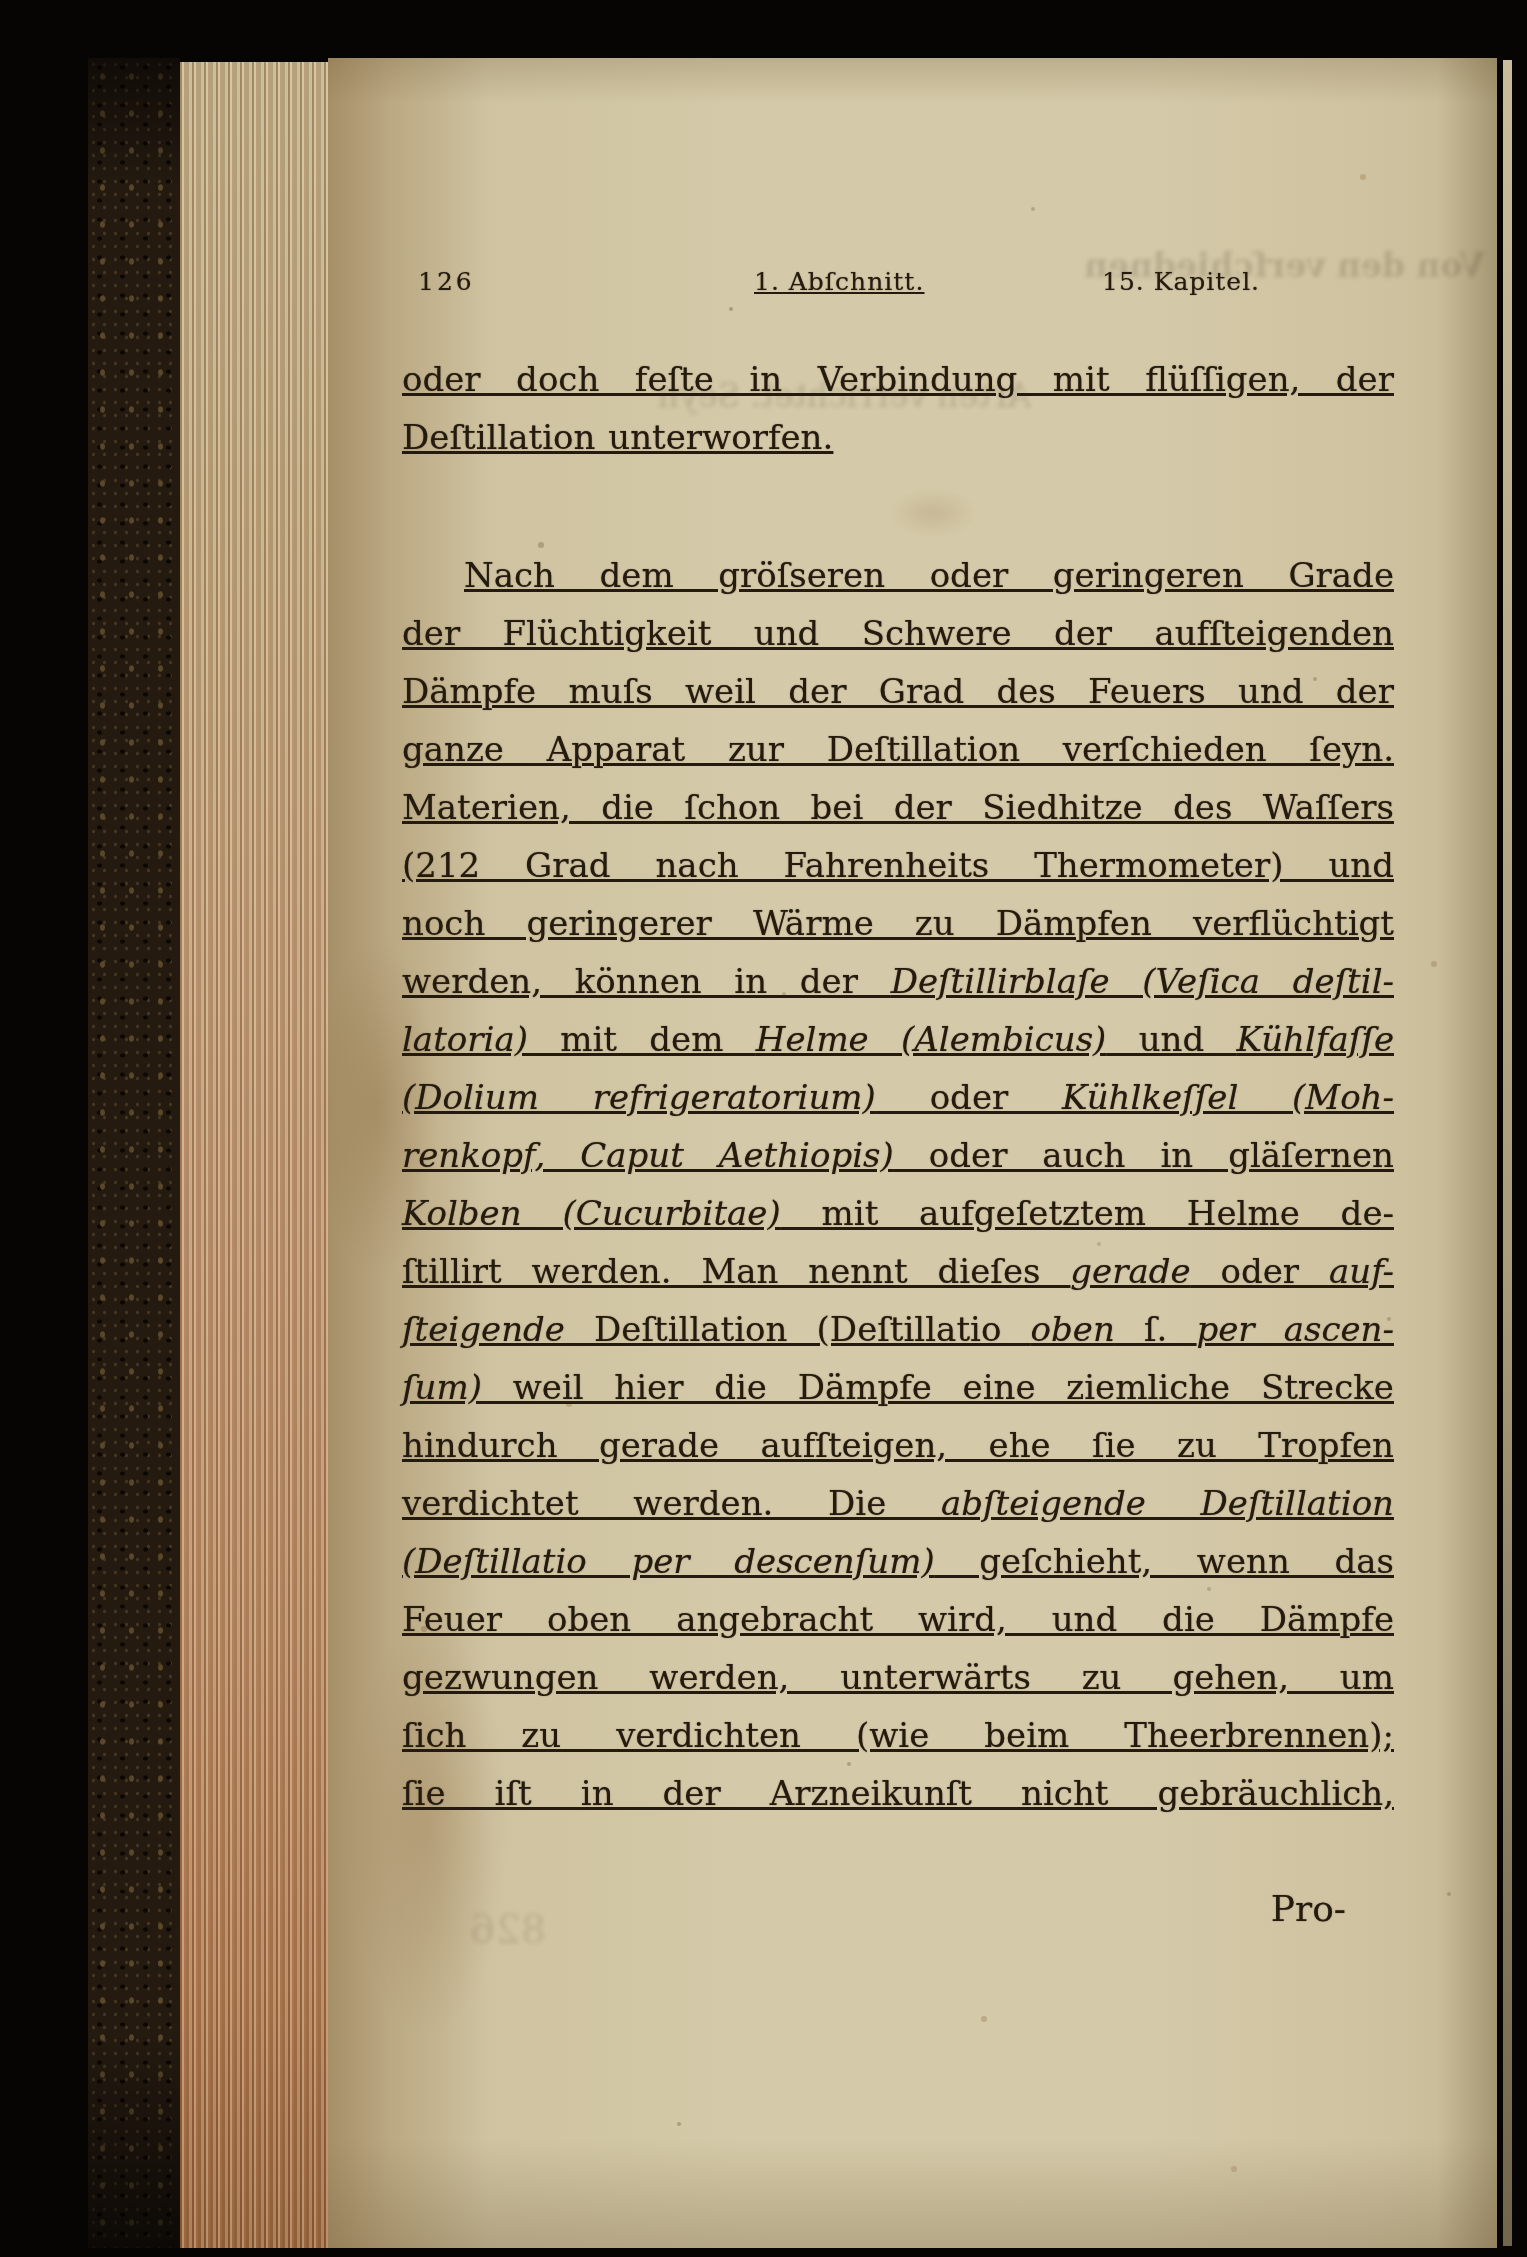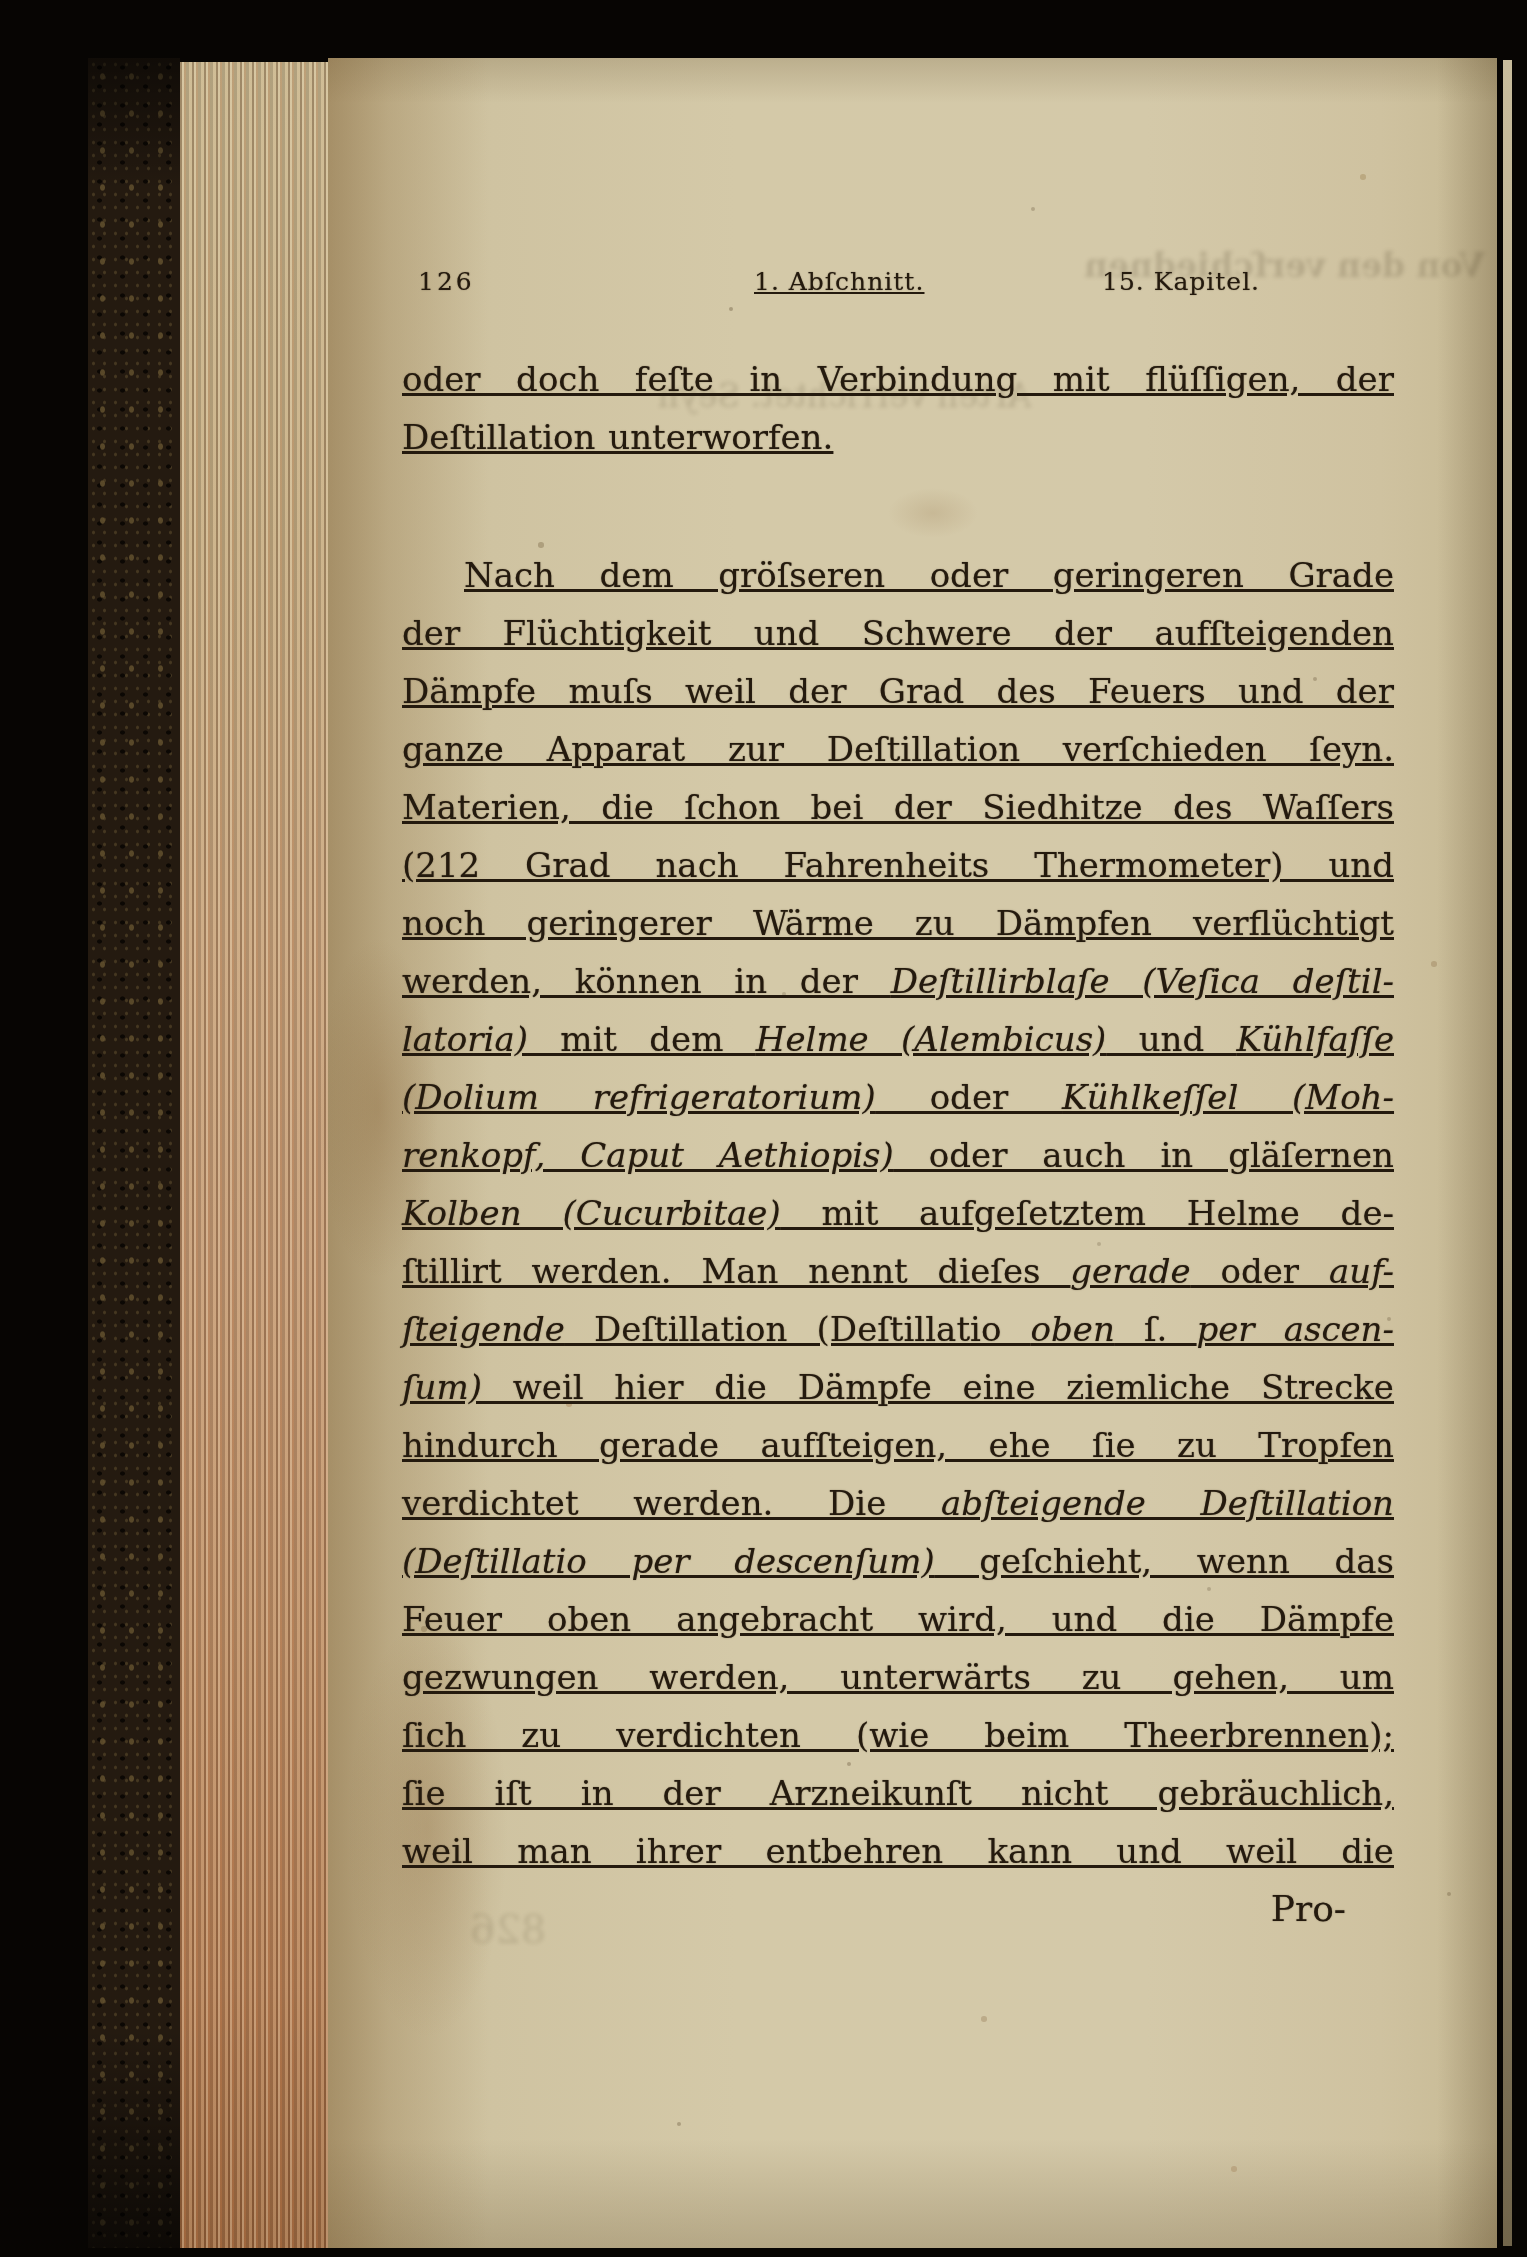--- a/index.html
+++ b/index.html
@@ -156,21 +156,20 @@
           <div class="line"><span>ſtillirt werden. Man nennt dieſes </span><span class="it">gerade</span><span> oder </span><span class="it">auf-</span></div>
           <div class="line"><span class="it">ſteigende</span><span> Deſtillation (Deſtillatio </span><span class="it">oben</span><span> ſ. </span><span class="it">per ascen-</span></div>
           <div class="line"><span class="it">ſum)</span><span> weil hier die Dämpfe eine ziemliche Strecke</span></div>
           <div class="line"><span>hindurch gerade aufſteigen, ehe ſie zu Tropfen</span></div>
           <div class="line"><span>verdichtet werden.  Die </span><span class="it">abſteigende Deſtillation</span></div>
           <div class="line"><span class="it">(Deſtillatio per descenſum)</span><span> geſchieht, wenn das</span></div>
           <div class="line"><span>Feuer oben angebracht wird, und die Dämpfe</span></div>
           <div class="line"><span>gezwungen werden, unterwärts zu gehen, um</span></div>
           <div class="line"><span>ſich zu verdichten (wie beim Theerbrennen);</span></div>
           <div class="line"><span>ſie iſt in der Arzneikunſt nicht gebräuchlich,</span></div>
-          <div class="line"><span>weil man ihrer entbehren kann und weil die</span></div>
         </div>
       </div>
 
     <div class="catchword ink">Pro-</div>
   </div>
 
   <div class="facing-edge"></div>
 </div>
 
 </body></html>

